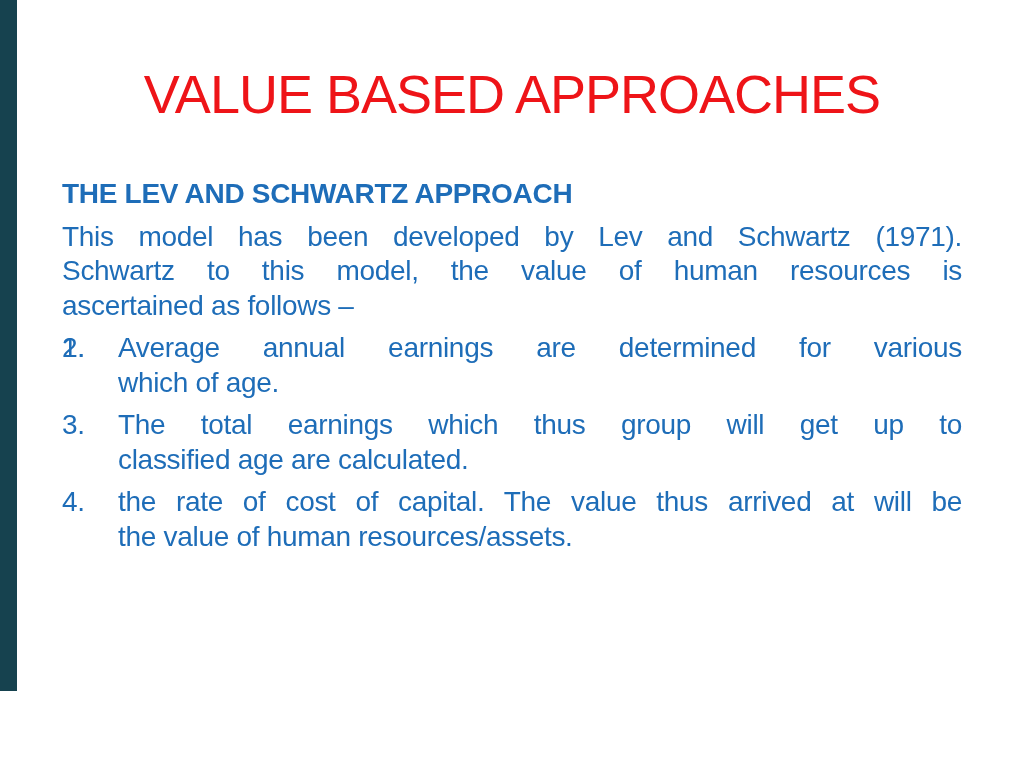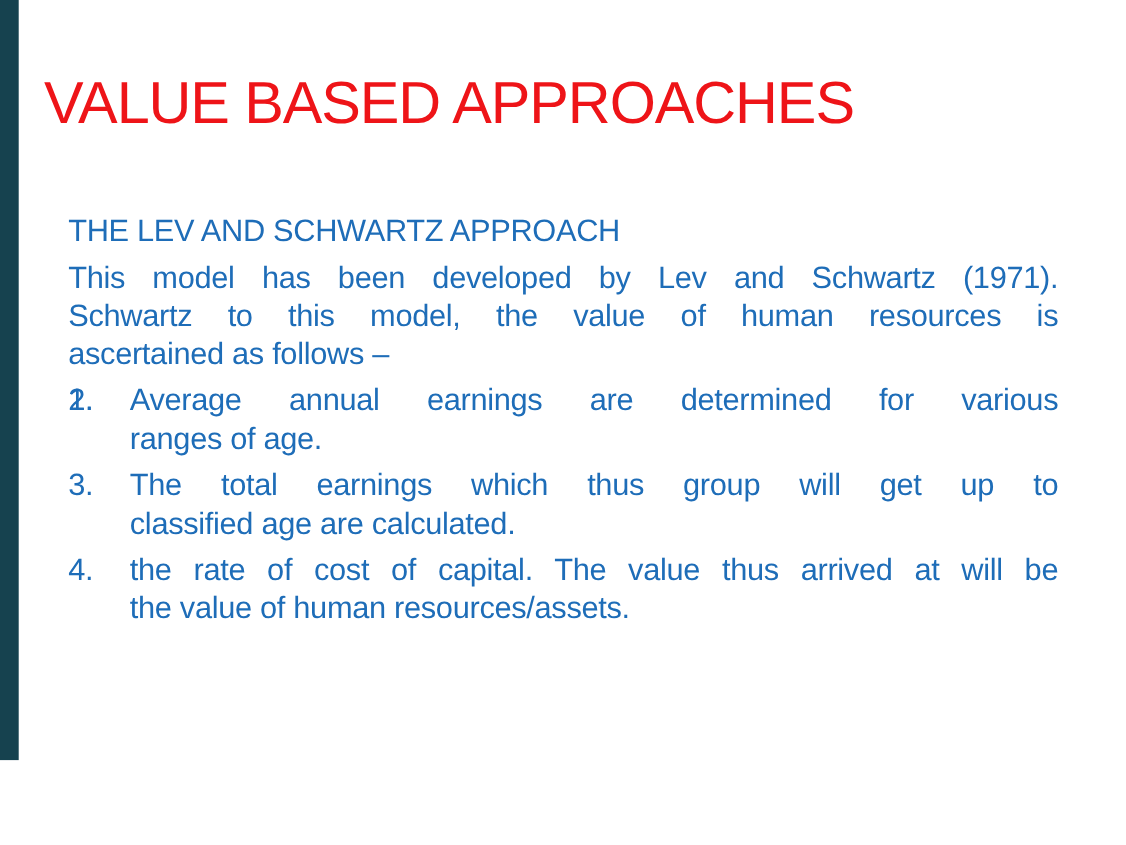--- a/index.html
+++ b/index.html
@@ -22,39 +22,39 @@
     overflow:hidden;
   }
   .left-bar{
     position:absolute;
     left:0;top:0;
     width:17px;height:691px;
     background:var(--bar-color);
   }
   .title{
     margin:63px 40px 0 40px;
+    text-align:center;
     color:var(--title-color);
     font-size:54px;
     font-weight:400;
     letter-spacing:-1px;
     line-height:1.15;
     white-space:nowrap;
   }
   .body{
     position:absolute;
     left:62px;top:177px;
     width:900px;
     color:var(--body-color);
     font-size:28px;
     line-height:34.5px;
     letter-spacing:-0.3px;
   }
   .heading{
-    font-weight:400;
-    margin-top:16px;
+    font-weight:700;
   }
   .para{margin-top:8px;}
   .line{display:block;}
   .line.j{
     text-align:justify;
     text-align-last:justify;
   }
   .list{list-style:none;}
   .item{
     position:relative;
@@ -87,21 +87,21 @@
 
     <div class="list">
 
       <div class="item">
         <span class="num">1.</span>
       </div>
 
       <div class="item">
         <span class="num">2.</span>
         <span class="line j">Average annual earnings are determined for various</span>
-        <span class="line">ranges of age.</span>
+        <span class="line">which of age.</span>
       </div>
 
       <div class="item">
         <span class="num">3.</span>
         <span class="line j">The total earnings which thus group will get up to</span>
         <span class="line">classified age are calculated.</span>
       </div>
 
       <div class="item">
         <span class="num">4.</span>

